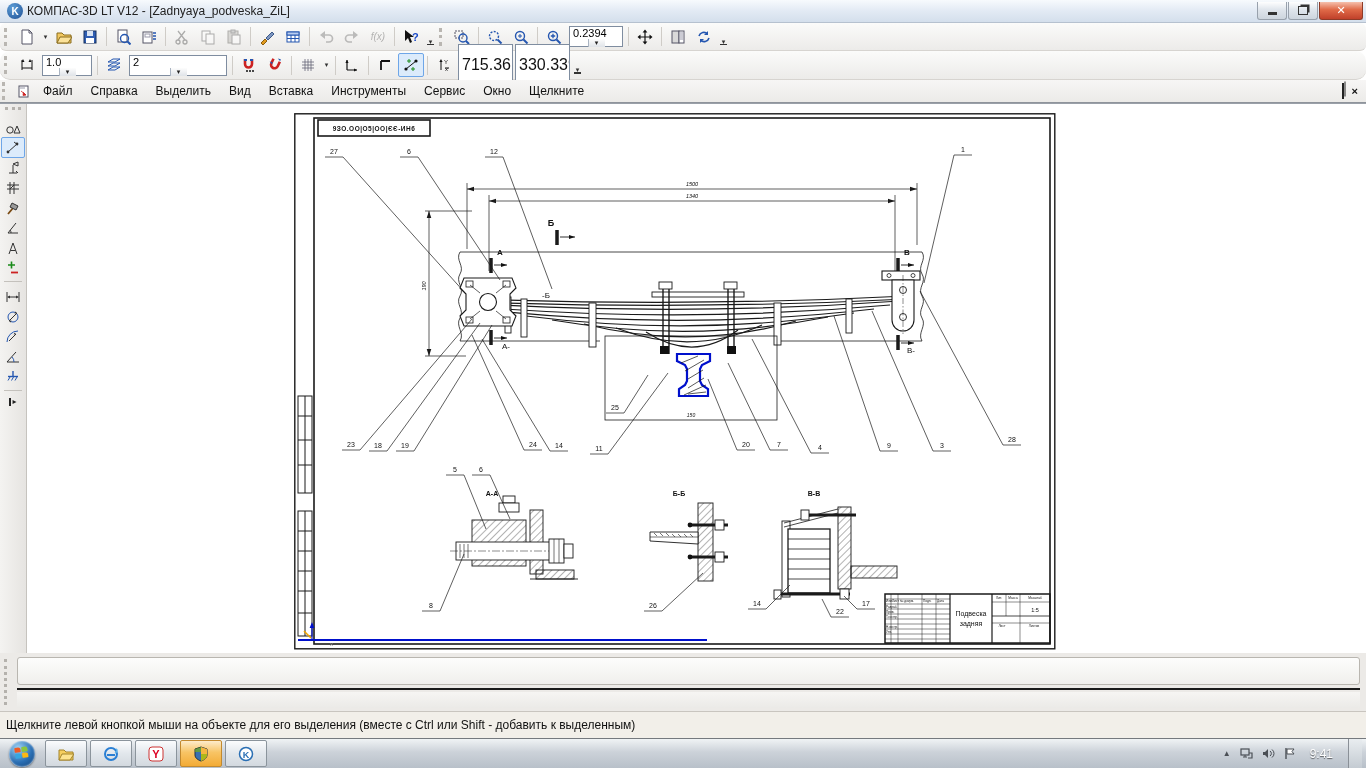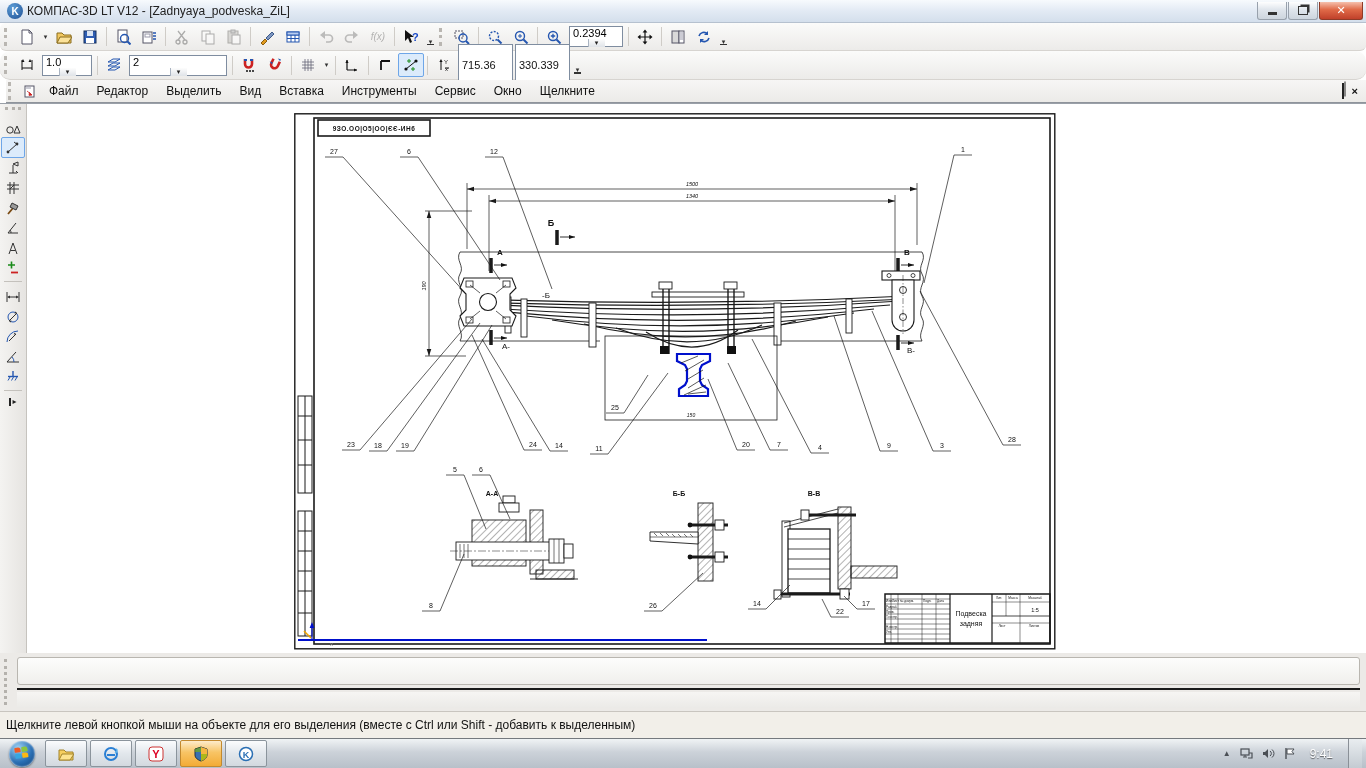--- a/index.html
+++ b/index.html
@@ -29,28 +29,28 @@
   .grip{width:3px;height:18px;border-left:3px dotted #b9b6b1;margin:0 4px 0 2px;}
   .sep{width:1px;height:19px;background:#cfccc7;margin:0 3px;}
   .tb-btn{width:24px;height:22px;display:flex;align-items:center;justify-content:center;border:1px solid transparent;border-radius:2px;flex:0 0 auto;}
   .tb-btn.disabled{opacity:.45;filter:grayscale(.9);}
   .tb-btn.active{border-color:#6ea6e8;background:#dcebfb;}
   .dropbtn{width:11px;height:22px;display:flex;align-items:center;justify-content:center;font-size:7px;color:#333;}
   .combo{display:flex;align-items:center;border:1px solid #7f8da0;background:#fff;height:19px;margin:0 2px;flex-direction:column;}
   .combo input{border:none;outline:none;width:42px;height:15px;font-size:11px;padding:0 3px;font-family:inherit;}
   .combo .drop{width:16px;height:17px;border-left:1px solid #aab4c2;background:linear-gradient(#fdfdfd,#dfe3e8);
     display:flex;align-items:center;justify-content:center;font-size:7px;color:#222;}
-  .field{border:1px solid #7f8da0;background:#fff;height:17px;width:47px;font-size:11px;padding:12px 3px;
+  .field{border:1px solid #7f8da0;background:#fff;height:17px;width:47px;font-size:16px;padding:12px 3px;
     overflow:hidden;white-space:nowrap;display:flex;align-items:center;margin:13px 1px;}
   .overflow{width:13px;height:22px;display:flex;flex-direction:column;align-items:center;justify-content:flex-end;font-size:7px;color:#333;line-height:5px;padding-bottom:3px;}
   .overflow b{width:7px;height:1.5px;background:#333;display:block;margin-bottom:1px;}
 
   
   .menubar{height:22px;display:flex;align-items:center;background:linear-gradient(#f7f6f5,#ecebe8);
-    border-bottom:1px solid #8f949b;flex:0 0 auto;font-size:12px;margin-left:6px;}
+    border-bottom:1px solid #8f949b;flex:0 0 auto;font-size:12px;}
   .menu-item{padding:2px 9px;color:#111;}
   .docbtns{margin-left:auto;display:flex;align-items:center;gap:8px;padding-right:8px;color:#111;}
   .docbtns .dmin{width:8px;height:2px;background:#222;margin-top:7px;}
   .docbtns .drest{width:7px;height:6px;border:1px solid #222;box-shadow:2px -2px 0 -0.5px #222;}
   .docbtns .dclose{font-size:11px;font-weight:bold;}
 
   
   .main{flex:1 1 auto;display:flex;min-height:0;position:relative;border-top:1px solid #9aa0a8;}
   .left-panel{width:26px;flex:0 0 auto;background:linear-gradient(90deg,#f4f3f1,#e6e4e1);
     border-right:1px solid #c6c3be;display:flex;flex-direction:column;align-items:center;padding-top:1px;}
@@ -370,21 +370,21 @@
   <div class="menubar">
     <span class="grip"></span>
     <span class="tb-btn" style="width:20px;height:18px">
       <svg class="ico12" viewBox="0 0 13 13">
           <rect x="2" y="1" width="9" height="11" fill="#fff" stroke="#556"></rect>
           <path d="M3,3h5" stroke="#99a"></path>
           <path d="M4,6l5,4M9,10l-3,0.4 0.4,-3z" stroke="#c22" fill="#c22" stroke-width="0.8"></path>
         </svg>
     </span>
     <span class="menu-item">Файл</span>
-    <span class="menu-item">Редактор</span>
+    <span class="menu-item">Справка</span>
     <span class="menu-item">Выделить</span>
     <span class="menu-item">Вид</span>
     <span class="menu-item">Вставка</span>
     <span class="menu-item">Инструменты</span>
     <span class="menu-item">Сервис</span>
     <span class="menu-item">Окно</span>
     <span class="menu-item">Щелкните</span>
     <span class="docbtns">
       <span><span class="dmin"></span></span>
       <span><span class="drest"></span></span>

